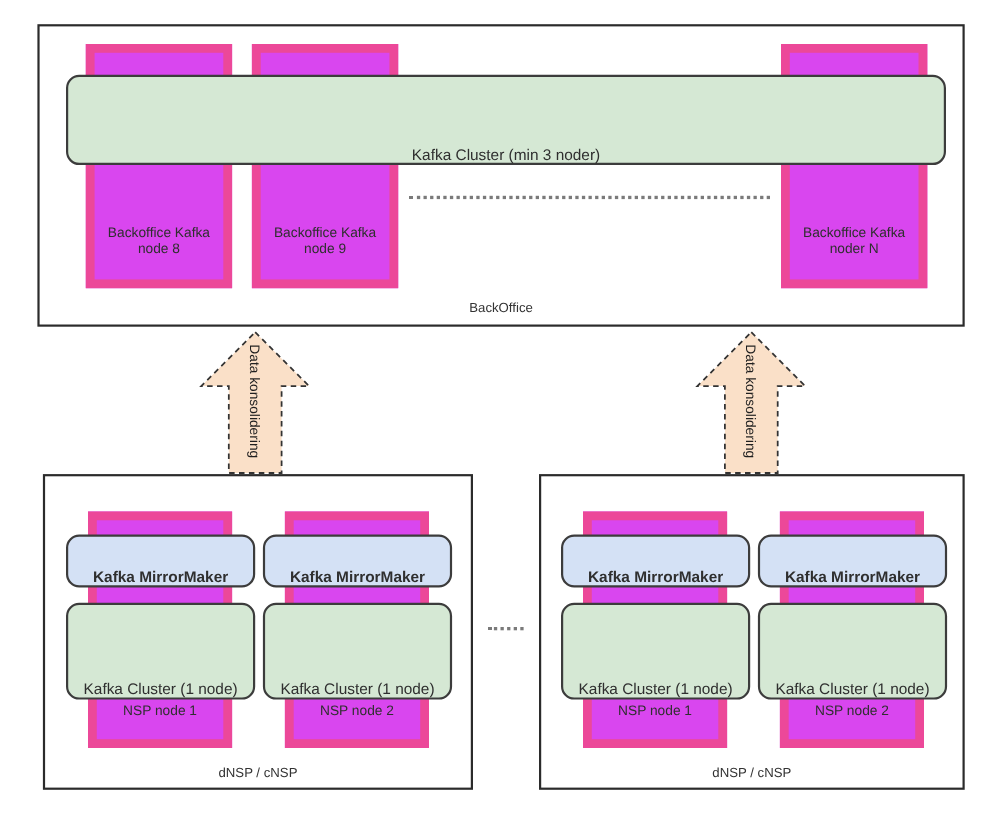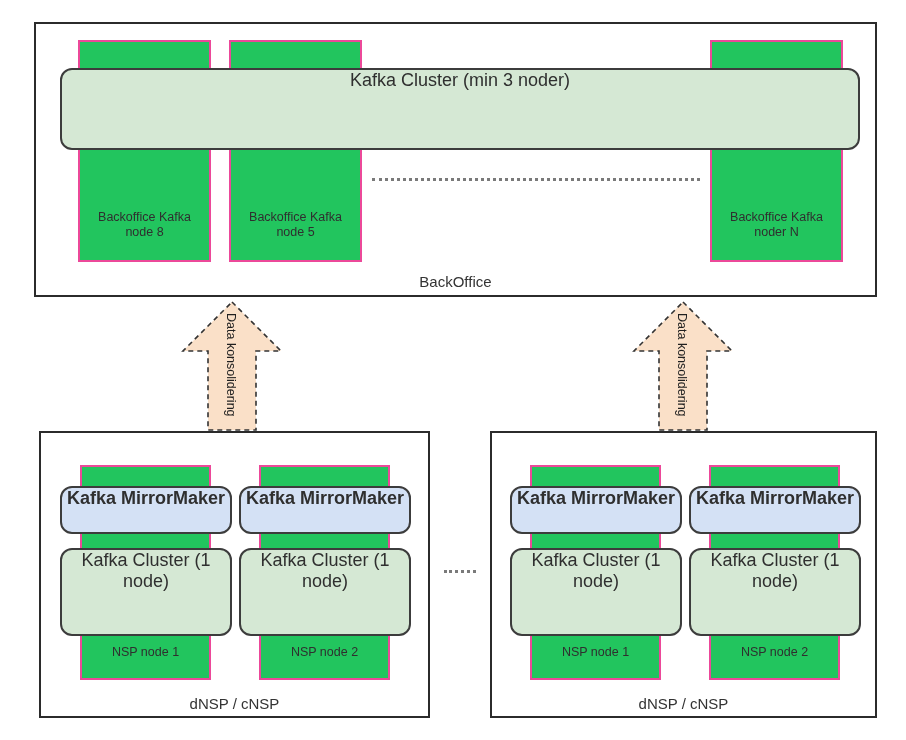--- a/index.html
+++ b/index.html
@@ -23,50 +23,50 @@
   .container-box {
     position: absolute;
     box-sizing: border-box;
     border: 2px solid #2b2b2b;
     background: #ffffff;
   }
   .container-label {
     position: absolute;
     box-sizing: border-box;
     text-align: center;
-    font-size: 15px;
+    font-size: 12px;
     color: #333333;
     white-space: nowrap;
   }
   .node-box {
     position: absolute;
     box-sizing: border-box;
-    border: 2px solid #ec4899;
-    background: #22c55e;
+    border: 8px solid #ec4899;
+    background: #d946ef;
     display: flex;
     align-items: flex-end;
     justify-content: center;
   }
   .node-box > .node-label {
     width: 100%;
     text-align: center;
     font-size: 12.5px;
     line-height: 15px;
     color: #2f2f2f;
   }
   .rounded-box {
     position: absolute;
     box-sizing: border-box;
     border: 2px solid #3c3c3c;
     border-radius: 12px;
     display: flex;
-    align-items: flex-start;
+    align-items: flex-end;
     justify-content: center;
     text-align: center;
-    font-size: 18px;
+    font-size: 14px;
     color: #2f2f2f;
   }
   .rounded-box.green { background: #d5e8d4; }
   .rounded-box.blue  { background: #d4e1f5; font-weight: bold; }
 
   
   .dotted-line {
     position: absolute;
     height: 0;
     border-top: 3px dotted #7a7a7a;
@@ -96,21 +96,21 @@
   <div class="node-box" style="left:78px; top:40px; width:133px; height:222px; padding-bottom:20px;">
     <div class="node-label">
       <div>Backoffice Kafka</div>
       <div>node 8</div>
     </div>
   </div>
 
   <div class="node-box" style="left:229px; top:40px; width:133px; height:222px; padding-bottom:20px;">
     <div class="node-label">
       <div>Backoffice Kafka</div>
-      <div>node 5</div>
+      <div>node 9</div>
     </div>
   </div>
 
   <div class="node-box" style="left:710px; top:40px; width:133px; height:222px; padding-bottom:20px;">
     <div class="node-label">
       <div>Backoffice Kafka</div>
       <div>noder N</div>
     </div>
   </div>
 

